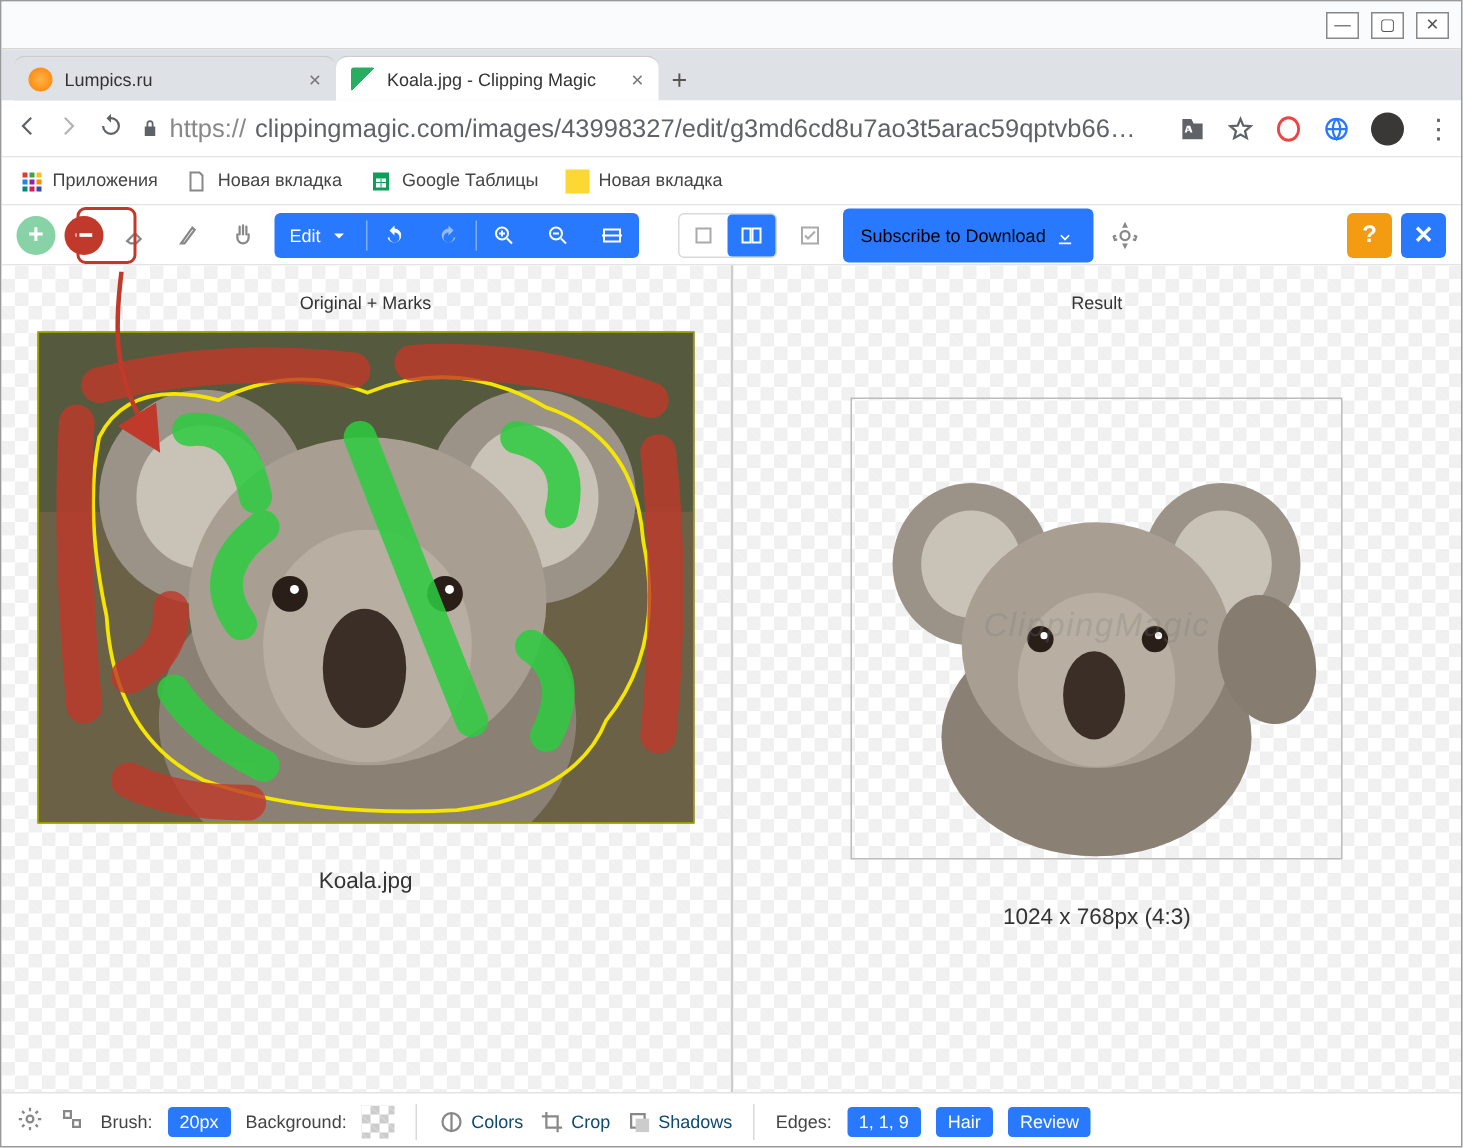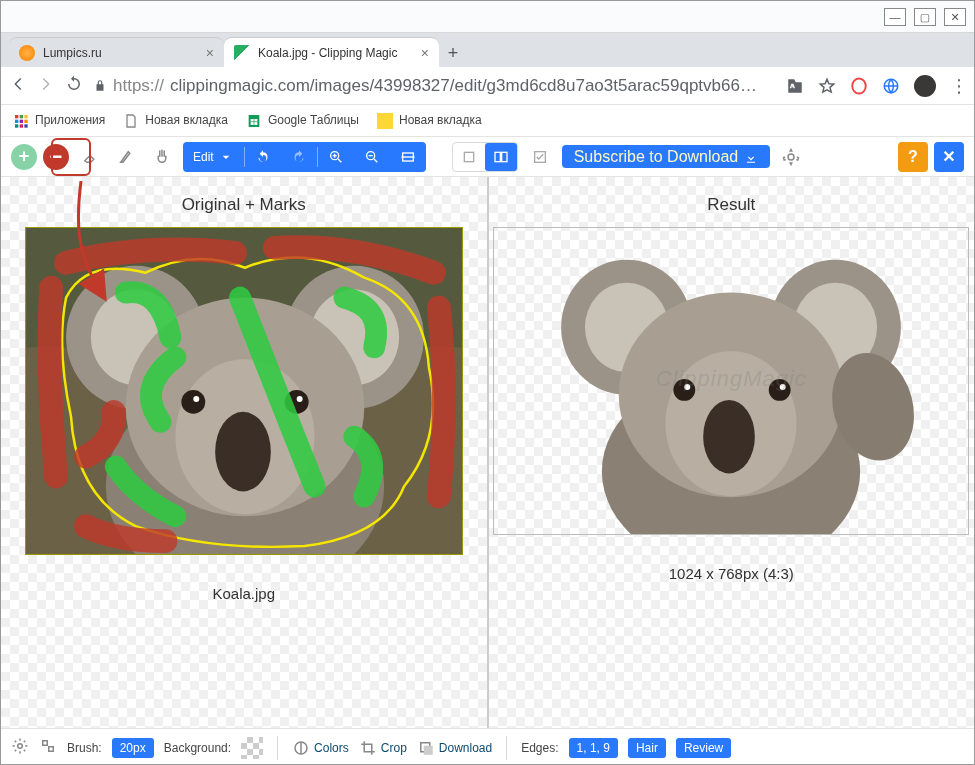--- a/index.html
+++ b/index.html
@@ -44,39 +44,39 @@
   .highlight-box { position: absolute; left: 50px; top: 1px; width: 40px; height: 38px; border: 2px solid #c0392b; border-radius: 6px; }
   .blue-bar { background: #2979ff; border-radius: 4px; height: 30px; display: flex; align-items: center; }
   .blue-bar .seg { padding: 0 10px; color: #fff; display: flex; align-items: center; gap: 4px; font-size: 12px; height: 100%; }
   .blue-bar .seg svg { fill: #fff; width: 16px; height: 16px; }
   .blue-bar .divider { width: 1px; height: 20px; background: rgba(255,255,255,.4); }
   .tb-box { height: 30px; border: 1px solid #d9d9d9; border-radius: 4px; display: flex; align-items: center; }
   .tb-box .seg { padding: 0 8px; display: flex; align-items: center; color: #888; }
   .tb-box .seg svg { width: 16px; height: 16px; fill: #888; }
   .tb-box .seg.active { background: #2979ff; color: #fff; border-radius: 3px; height: 100%; }
   .tb-box .seg.active svg { fill: #fff; }
-  .sub-btn { background: #2979ff; color: #fef9c3; font-size: 16px; padding: 0 12px; height: 23px; border-radius: 4px; display: flex; align-items: center; gap: 6px; }
+  .sub-btn { background: #2979ff; color: #000000; font-size: 12px; padding: 0 12px; height: 36px; border-radius: 4px; display: flex; align-items: center; gap: 6px; }
   .help-btn { width: 30px; height: 30px; background: #f39c12; color: #fff; border-radius: 4px; font-weight: bold; display: flex; align-items: center; justify-content: center; }
   .close-btn { width: 30px; height: 30px; background: #2979ff; color: #fff; border-radius: 4px; font-weight: bold; display: flex; align-items: center; justify-content: center; font-size: 16px; }
 
   
   .callout-arrow { position: absolute; left: 70px; top: 180px; z-index: 50; }
 
   
   .main { display: flex; height: 551px; position: relative; }
   .pane { flex: 1; display: flex; flex-direction: column; align-items: center; position: relative;
           background-image:
             linear-gradient(45deg,#f0f0f0 25%,transparent 25%,transparent 75%,#f0f0f0 75%),
             linear-gradient(45deg,#f0f0f0 25%,transparent 25%,transparent 75%,#f0f0f0 75%);
           background-size: 18px 18px; background-position: 0 0,9px 9px; background-color: #fff; }
   .vsplit { width: 2px; background: #ccc; }
-  .pane-title { font-size: 17px; color: #333; margin: 18px 0 12px; font-weight: 400; }
+  .pane-title { font-size: 12px; color: #333; margin: 18px 0 12px; font-weight: 400; }
   .canvas-wrap { position: relative; }
   .canvas-wrap.orig { width: 438px; height: 328px; border:1px solid #9a9a00; background:#6b6040; }
-  .canvas-wrap.res  { width: 476px; height: 308px; border:1px solid #bcbcbc; background:transparent; overflow:hidden; }
+  .canvas-wrap.res  { width: 328px; height: 308px; border:1px solid #bcbcbc; background:transparent; overflow:hidden;margin-top:44px; }
   .filename { font-size: 15px; color: #333; margin-top: 30px; }
 
   
   .bottom-bar { height: 38px; background: #fff; border-top: 1px solid #e3e3e3; display: flex; align-items: center; padding: 0 10px; gap: 10px; font-size: 12px; color: #444; }
   .bottom-bar .lbl { color: #444; }
   .chip { background: #2979ff; color: #fff; padding: 3px 8px; border-radius: 3px; font-size: 12px; }
   .bottom-bar svg { width: 18px; height: 18px; fill: #888; }
   .bg-swatch { width: 22px; height: 22px;
     background-image:
       linear-gradient(45deg,#ccc 25%,transparent 25%,transparent 75%,#ccc 75%),
@@ -400,20 +400,20 @@
       <svg viewBox="0 0 24 24">
         <path d="M7 3v14h14M3 7h14v14" fill="none" stroke="#888" stroke-width="2"></path>
       </svg>
       <span>Crop</span>
     </div>
   <div class="bt-btn">
       <svg viewBox="0 0 24 24">
         <rect x="5" y="5" width="12" height="12" fill="none" stroke="#888" stroke-width="2"></rect>
         <rect x="9" y="9" width="12" height="12" fill="#ccc"></rect>
       </svg>
-      <span>Download</span>
+      <span>Shadows</span>
     </div>
   <div class="vline"></div>
   <span class="lbl">Edges:</span>
   <span class="chip">1, 1, 9</span>
   <span class="chip">Hair</span>
   <span class="chip">Review</span>
 </div>
 
 </body></html>

